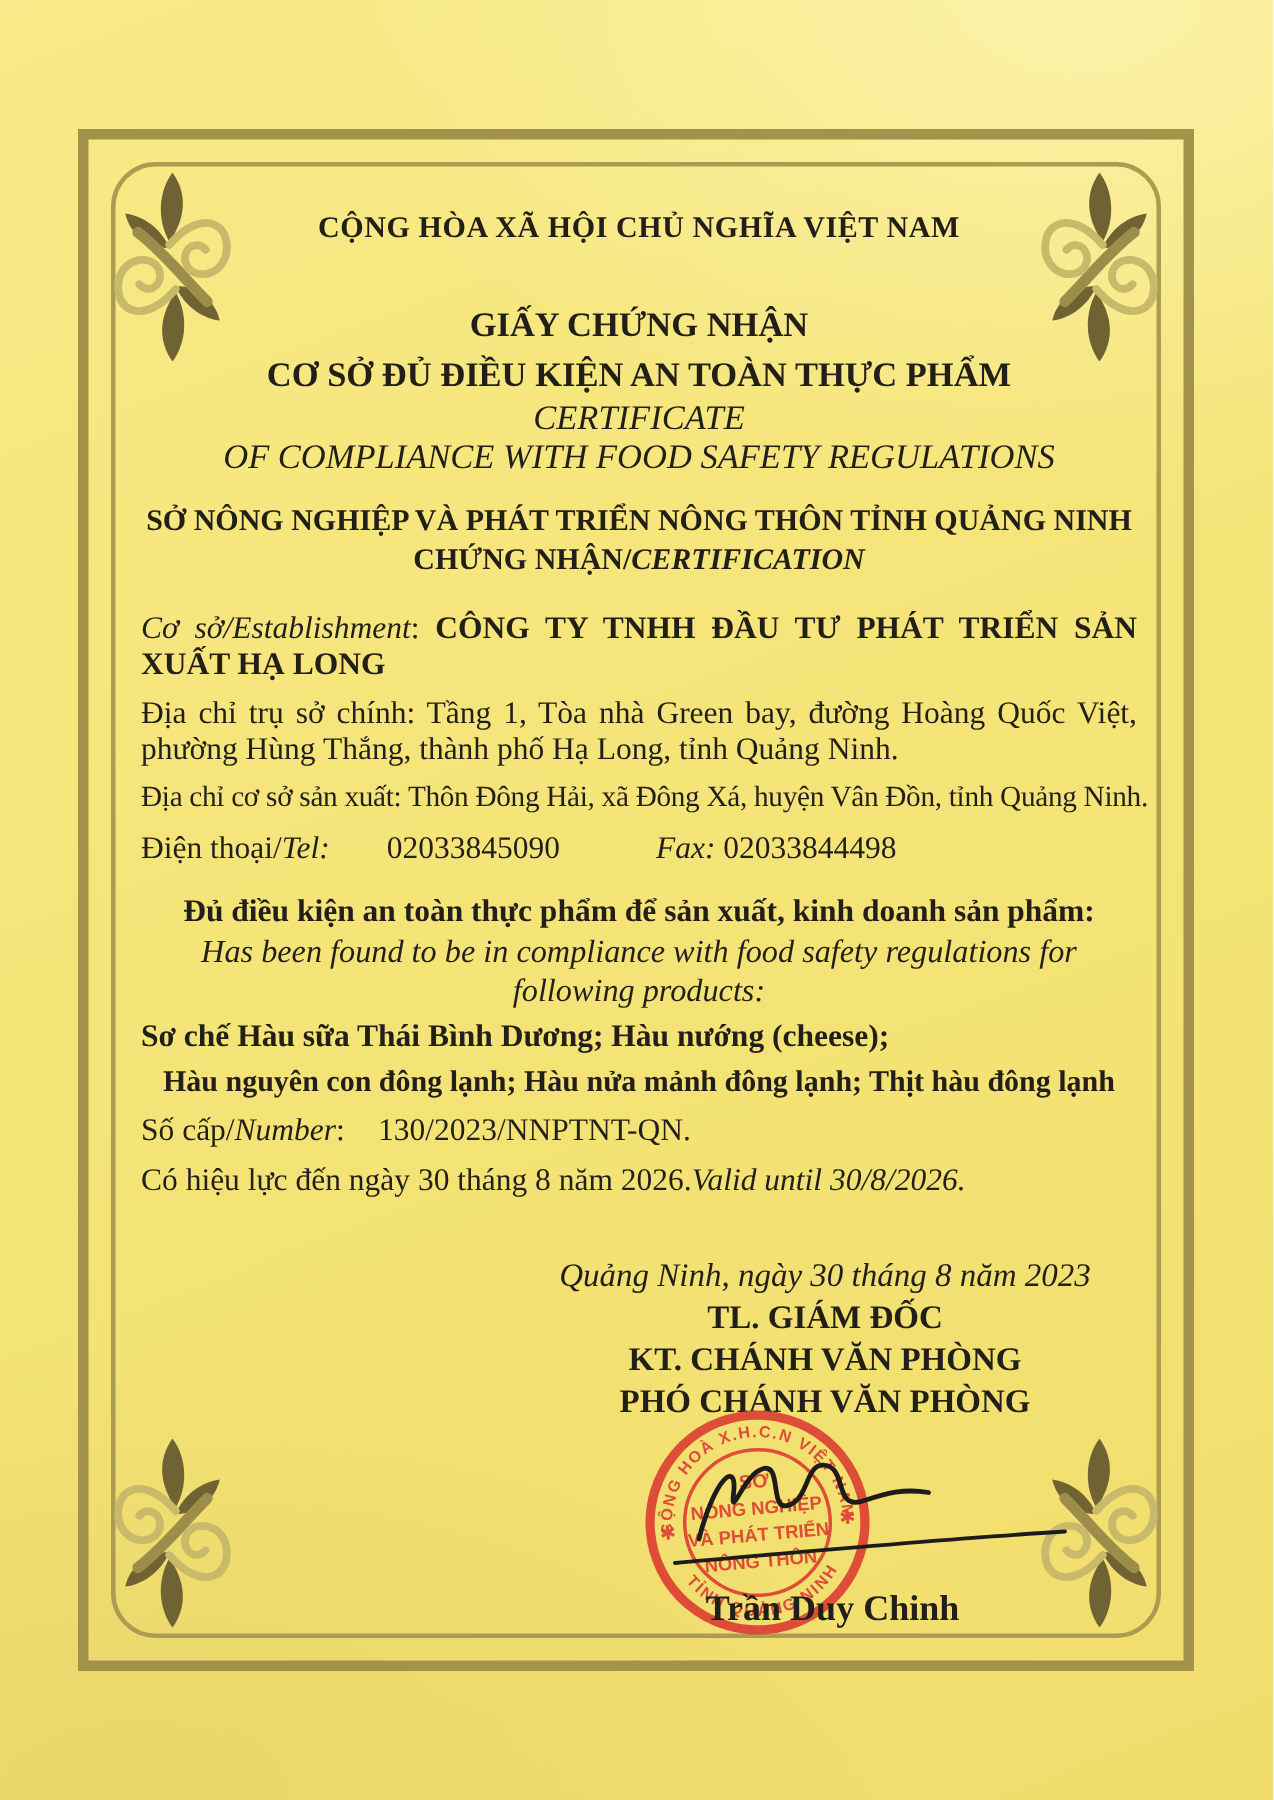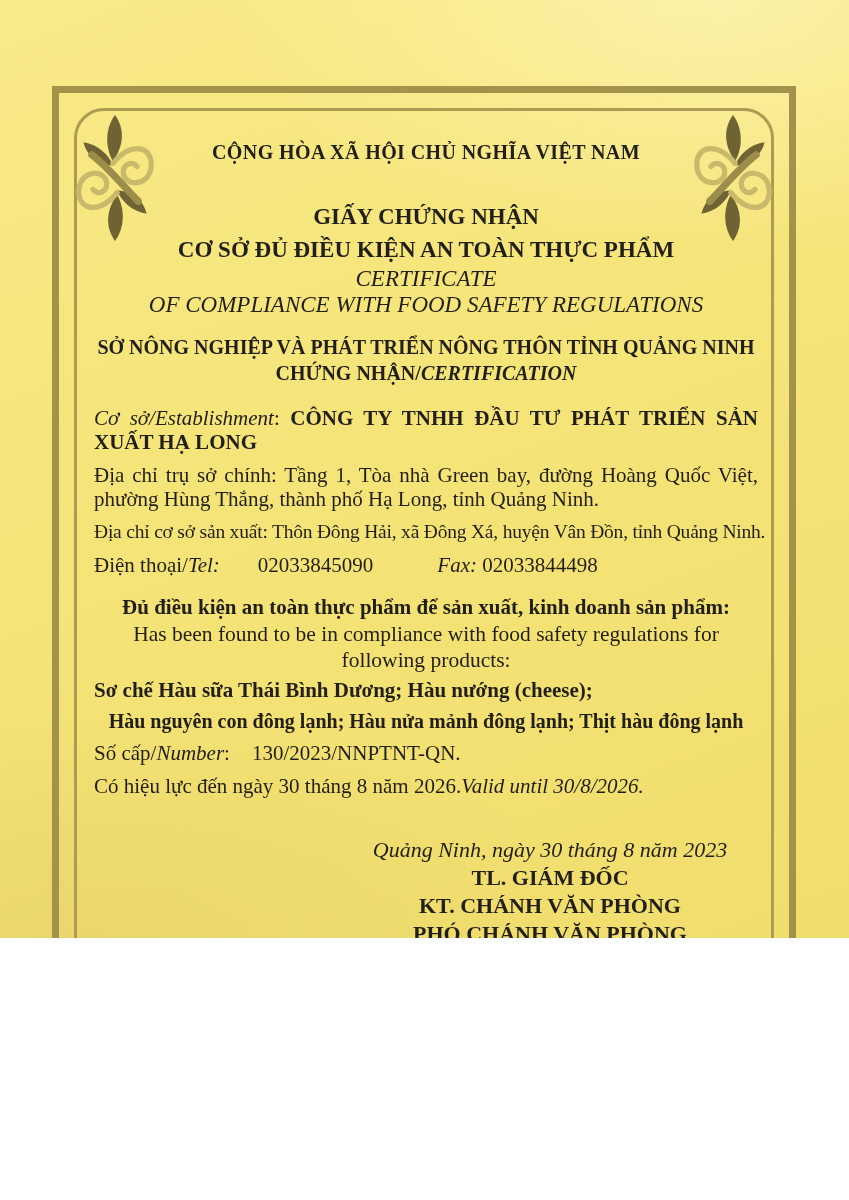--- a/index.html
+++ b/index.html
@@ -1,18 +1,18 @@
 <!DOCTYPE html>
 <html><head>
 <meta charset="utf-8">
 <style>
   html,body{margin:0;padding:0;}
   .page{
     position:relative;
-    width:849px;height:938px;
+    width:849px;height:1200px;
     background:
       radial-gradient(130% 60% at 85% 0%, rgba(255,250,200,0.55) 0%, rgba(255,250,200,0) 45%),
       radial-gradient(120% 50% at 10% 100%, rgba(210,185,90,0.25) 0%, rgba(210,185,90,0) 50%),
       linear-gradient(160deg,#f8ea88 0%,#f5e478 45%,#f0dd6c 100%);
     font-family:"Liberation Serif","DejaVu Serif",serif;
     color:#221f19;
     overflow:hidden;
   }
   
   .frame{position:absolute;left:52px;top:86px;width:744px;height:1028px;
@@ -36,21 +36,21 @@
   .issuer{font-weight:bold;font-size:20px;line-height:26px;margin-top:14px;}
   .body-line{font-size:21px;line-height:24px;margin-top:9px;}
   .just{text-align:justify;}
   .it{font-style:italic;}
   .b{font-weight:bold;}
   .tight{font-size:19.5px;white-space:nowrap;letter-spacing:-0.2px;}
   .phone-gap1{display:inline-block;width:38px;}
   .phone-gap2{display:inline-block;width:64px;}
   .num-gap{display:inline-block;width:22px;}
   .stmt-vi{font-weight:bold;font-size:21px;line-height:28px;margin-top:16px;text-align:center;}
-  .stmt-en{font-size:21.5px;line-height:26px;text-align:center;}
+  .stmt-en{font-style:italic;font-size:21.5px;line-height:26px;text-align:center;}
   .prod1{font-weight:bold;font-size:21px;line-height:30px;margin-top:2px;}
   .prod2{font-weight:bold;font-size:20px;line-height:32px;text-align:center;white-space:nowrap;}
   
   .sign-block{position:absolute;left:330px;top:836px;width:440px;text-align:center;}
   .date-line{font-style:italic;font-size:22px;line-height:28px;}
   .sig-title{font-weight:bold;font-size:22px;line-height:28px;}
   .stamp{position:absolute;left:428px;top:938px;width:154px;height:154px;transform:rotate(-5deg);opacity:.93;}
   .signature{position:absolute;left:438px;top:952px;width:290px;height:110px;}
   .signer-name{position:absolute;left:425px;top:1060px;width:260px;text-align:center;
     font-weight:bold;font-size:24px;}

